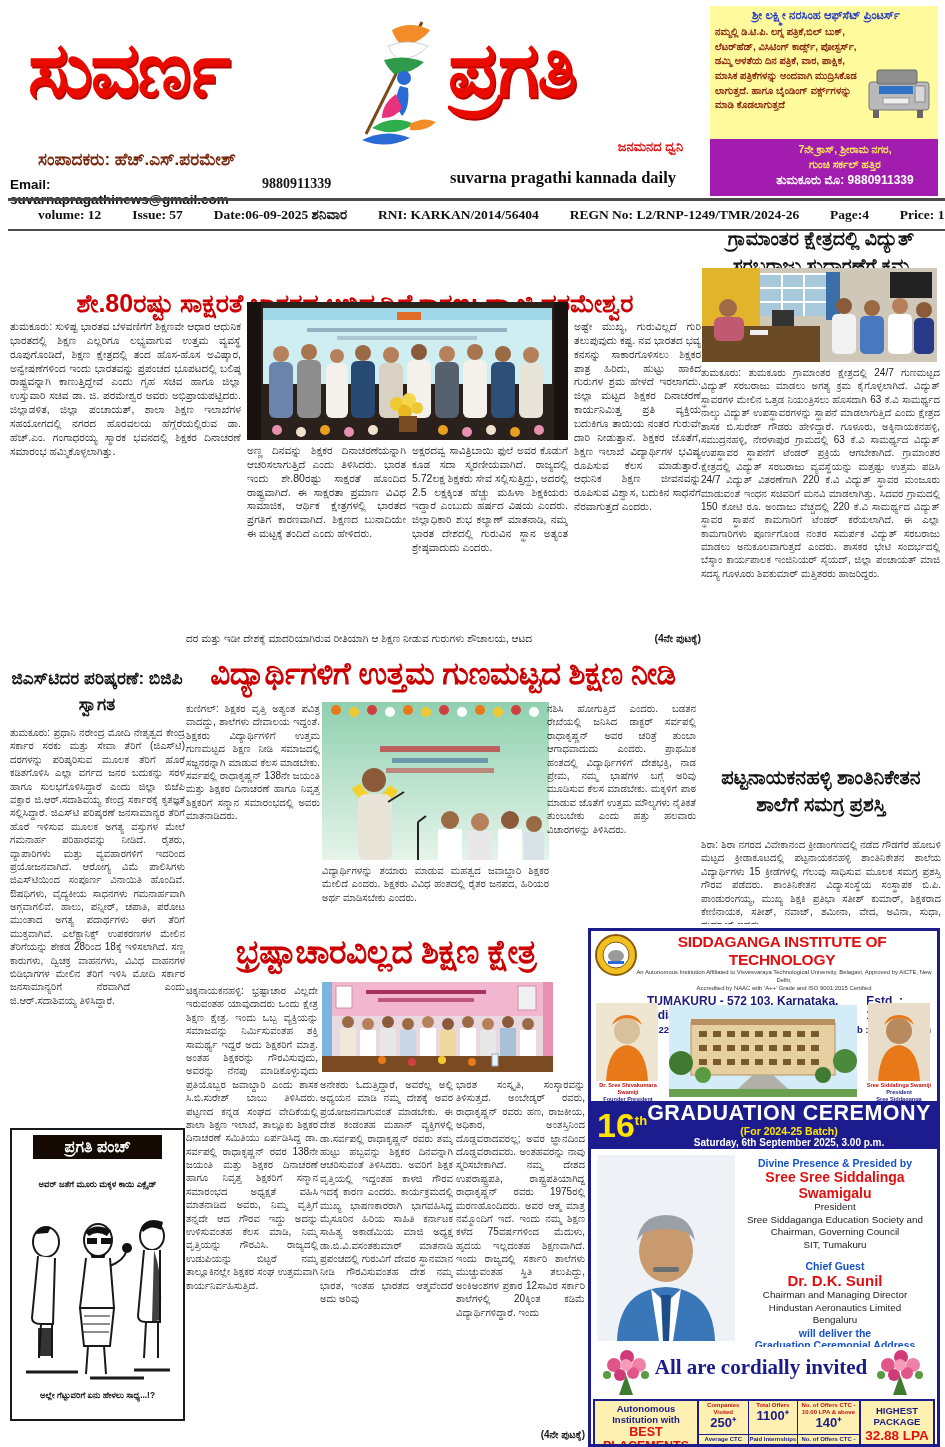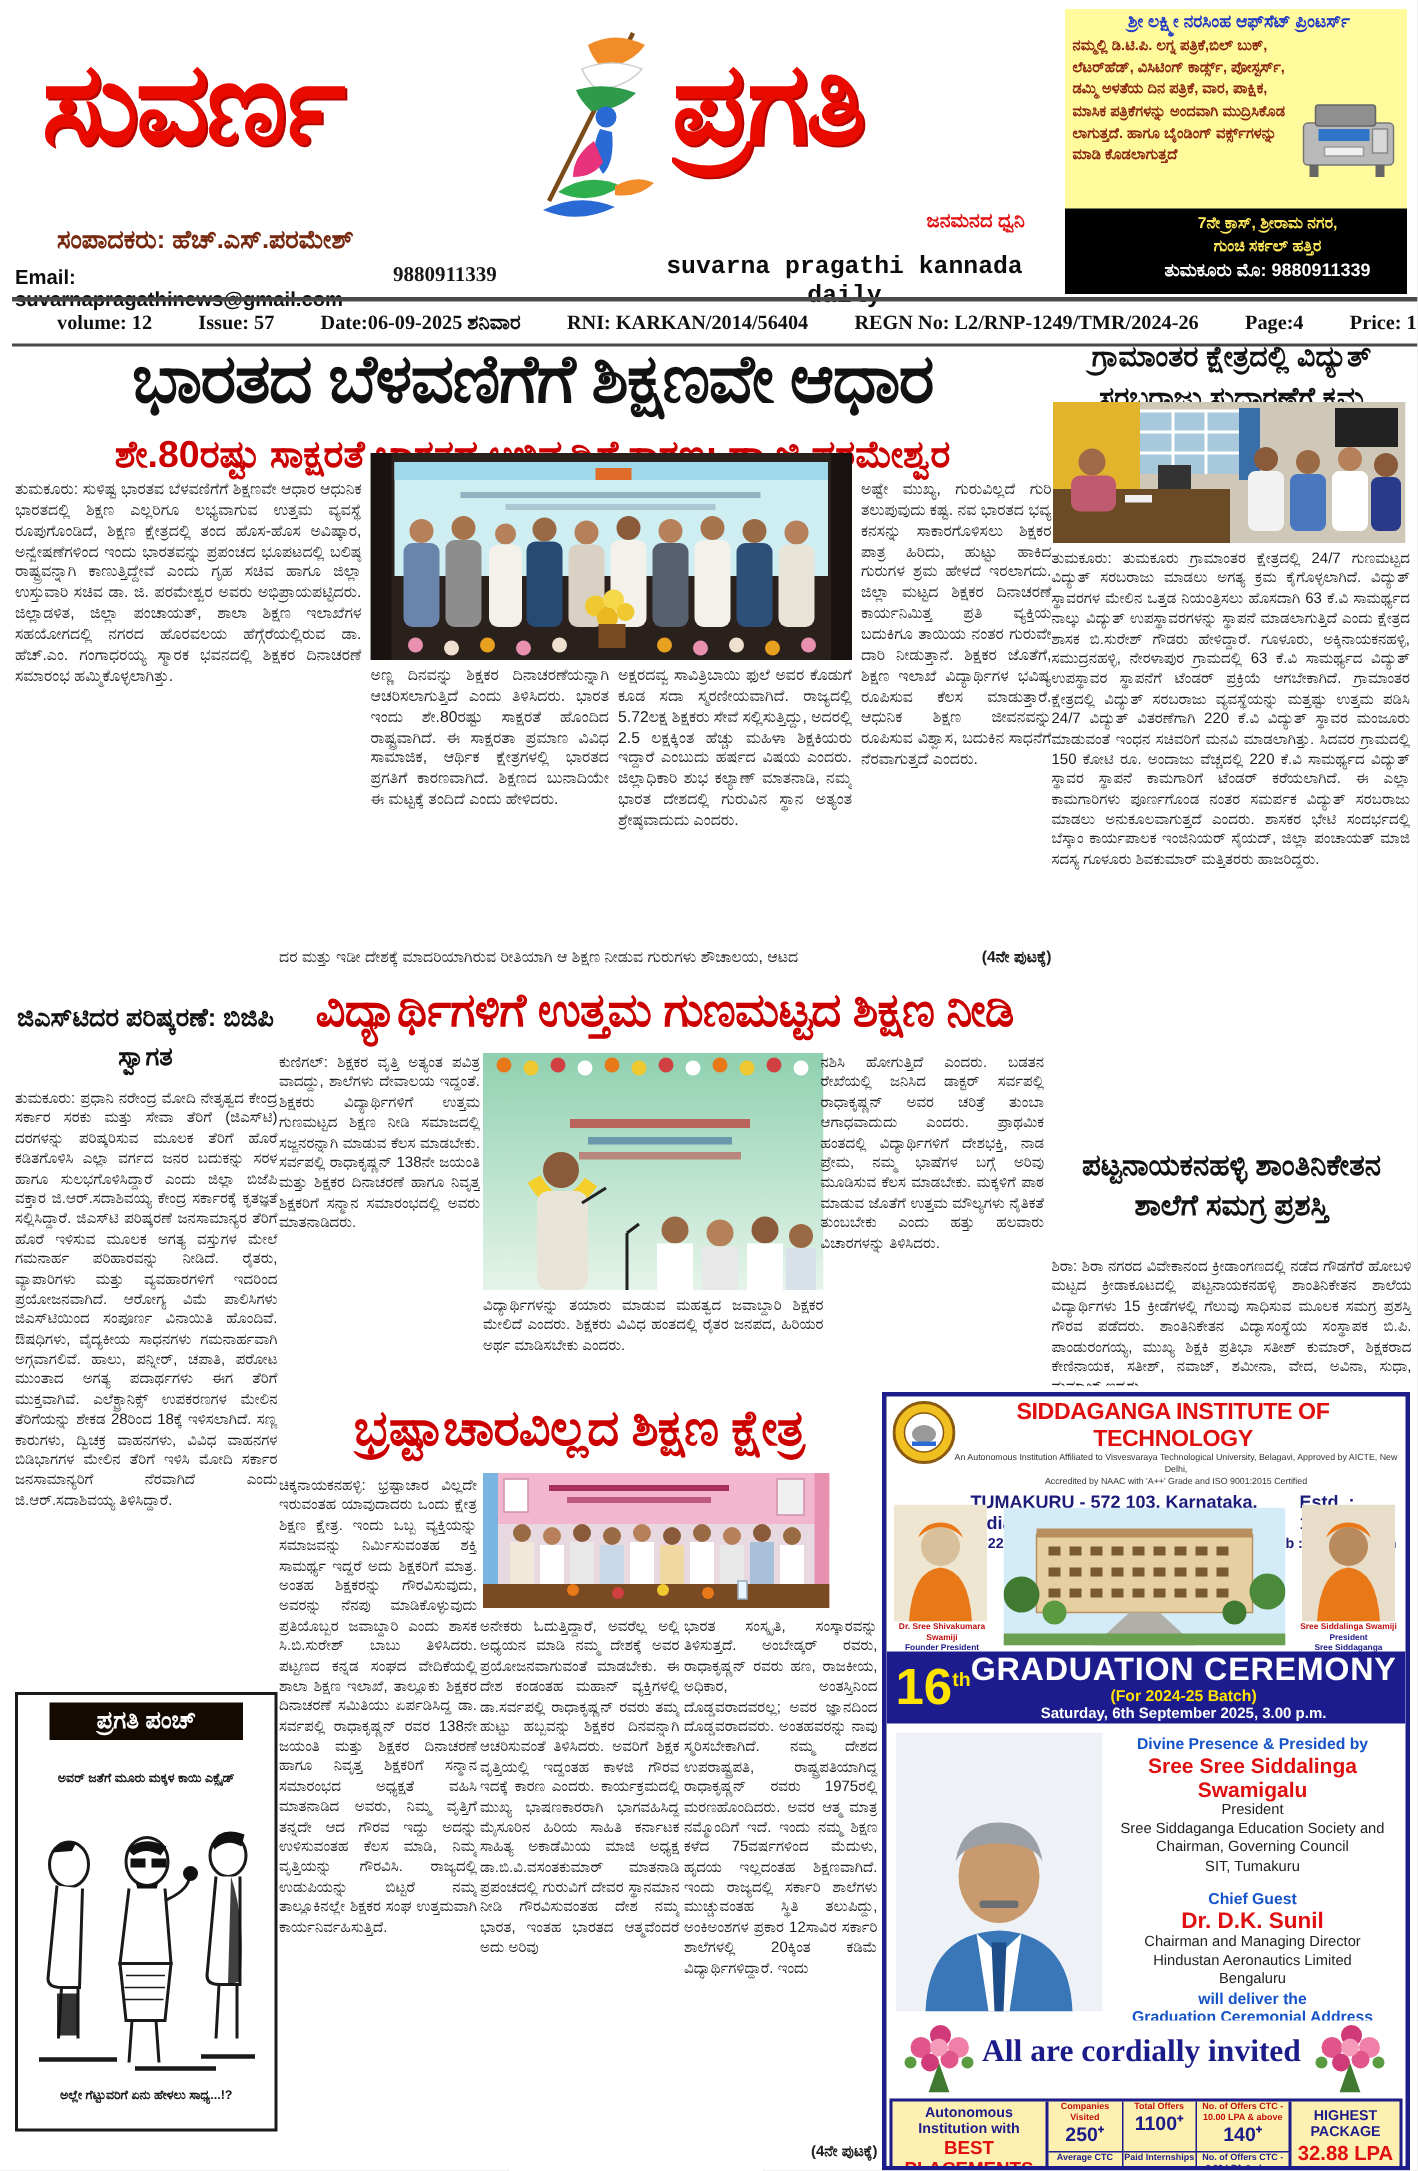--- a/index.html
+++ b/index.html
@@ -9,26 +9,26 @@
   .kn{font-size:10.5px;line-height:1.32;text-align:justify;color:#1c1c1c;}
   .kn-sm{font-size:10px;line-height:1.34;text-align:justify;color:#1c1c1c;}
   .center{text-align:center;}
   .navy{color:#1b1b8a;}
   
   .mast-title{font-weight:800;color:#ea0b00;text-shadow:1.5px 1.5px 0 #b50500;letter-spacing:-2px;}
   .editor{font-weight:bold;color:#77290f;font-size:17px;}
   .email{font-weight:bold;font-size:13.5px;color:#0d0d0d;}
   .phone{font-weight:bold;font-size:14px;font-family:"Liberation Serif",serif;}
   .tag-kn{font-weight:bold;color:#e01212;font-size:13px;}
-  .tag-en{font-weight:bold;font-size:16.5px;font-family:Liberation Mono, monospace;color:#0d0d0d;}
+  .tag-en{font-weight:bold;font-size:16.5px;font-family:Liberation Serif, serif;color:#0d0d0d;}
   
   .pad{background:#fffa9c;}
   .pad-title{font-size:11.5px;font-weight:bold;color:#2038c4;text-align:center;padding:3px 2px 1px 6px;}
   .pad-body{font-size:9.8px;font-weight:bold;color:#8a2410;line-height:1.5;padding:2px 5px;text-align:left;}
-  .pad-band{position:absolute;left:0;right:0;bottom:0;height:54px;background:#000000;text-align:center;padding-top:3px;padding-left:42px;}
+  .pad-band{position:absolute;left:0;right:0;bottom:0;height:54px;background:#a21caf;text-align:center;padding-top:3px;padding-left:42px;}
   .pad-band .l{font-size:10.5px;font-weight:bold;color:#ffe85c;line-height:1.45;}
   .pad-band .l3{color:#ffffff;font-size:12px;}
   
   .infobar{display:flex;align-items:center;justify-content:space-between;
            border-top:3px solid #4a4a4a;border-bottom:2px solid #4a4a4a;
            font-family:"Liberation Serif",serif;font-weight:bold;font-size:13.5px;padding:2px 26px 2px 30px;color:#111;}
   
   .h-main{font-size:45px;font-weight:800;color:#121212;letter-spacing:-1px;line-height:1.15;}
   .h-sub{font-size:25px;font-weight:800;color:#cc0000;}
   .h-right{font-size:19px;font-weight:800;color:#131313;line-height:1.4;}
@@ -126,21 +126,20 @@
   <div class="abs infobar" style="left:8px;top:198px;width:929px;height:24px;">
     <span>volume: 12</span>
     <span>Issue: 57</span>
     <span>Date:06-09-2025 ಶನಿವಾರ</span>
     <span>RNI: KARKAN/2014/56404</span>
     <span>REGN No: L2/RNP-1249/TMR/2024-26</span>
     <span>Page:4</span>
     <span>Price: 1 ರೂ.</span>
   </div>
 
-  <div class="abs h-main center" style="left:8px;top:227px;width:694px;height:58px;">ಭಾರತದ ಬೆಳವಣಿಗೆಗೆ ಶಿಕ್ಷಣವೇ ಆಧಾರ</div>
   <div class="abs h-sub center" style="left:8px;top:289px;width:694px;height:32px;">ಶೇ.80ರಷ್ಟು ಸಾಕ್ಷರತೆ ಭಾರತದ ಅಭಿವೃದ್ಧಿಗೆ ಕಾರಣ: ಡಾ.ಜಿ.ಪರಮೇಶ್ವರ</div>
 
   <svg class="abs" style="left:247px;top:302px;" width="321" height="138" viewBox="0 0 321 138">
     <rect width="321" height="138" fill="#2b211c"></rect>
     <rect x="16" y="6" width="289" height="76" fill="#cfeef2"></rect>
     <rect x="16" y="6" width="289" height="12" fill="#9fd8e8"></rect>
     <rect x="150" y="10" width="24" height="8" fill="#e06c2a"></rect>
     <rect x="60" y="26" width="200" height="4" fill="#6a8aa0" opacity="0.6"></rect>
     <rect x="90" y="34" width="140" height="4" fill="#8aa0b0" opacity="0.5"></rect>
     <rect x="0" y="0" width="14" height="138" fill="#1a1210"></rect>

